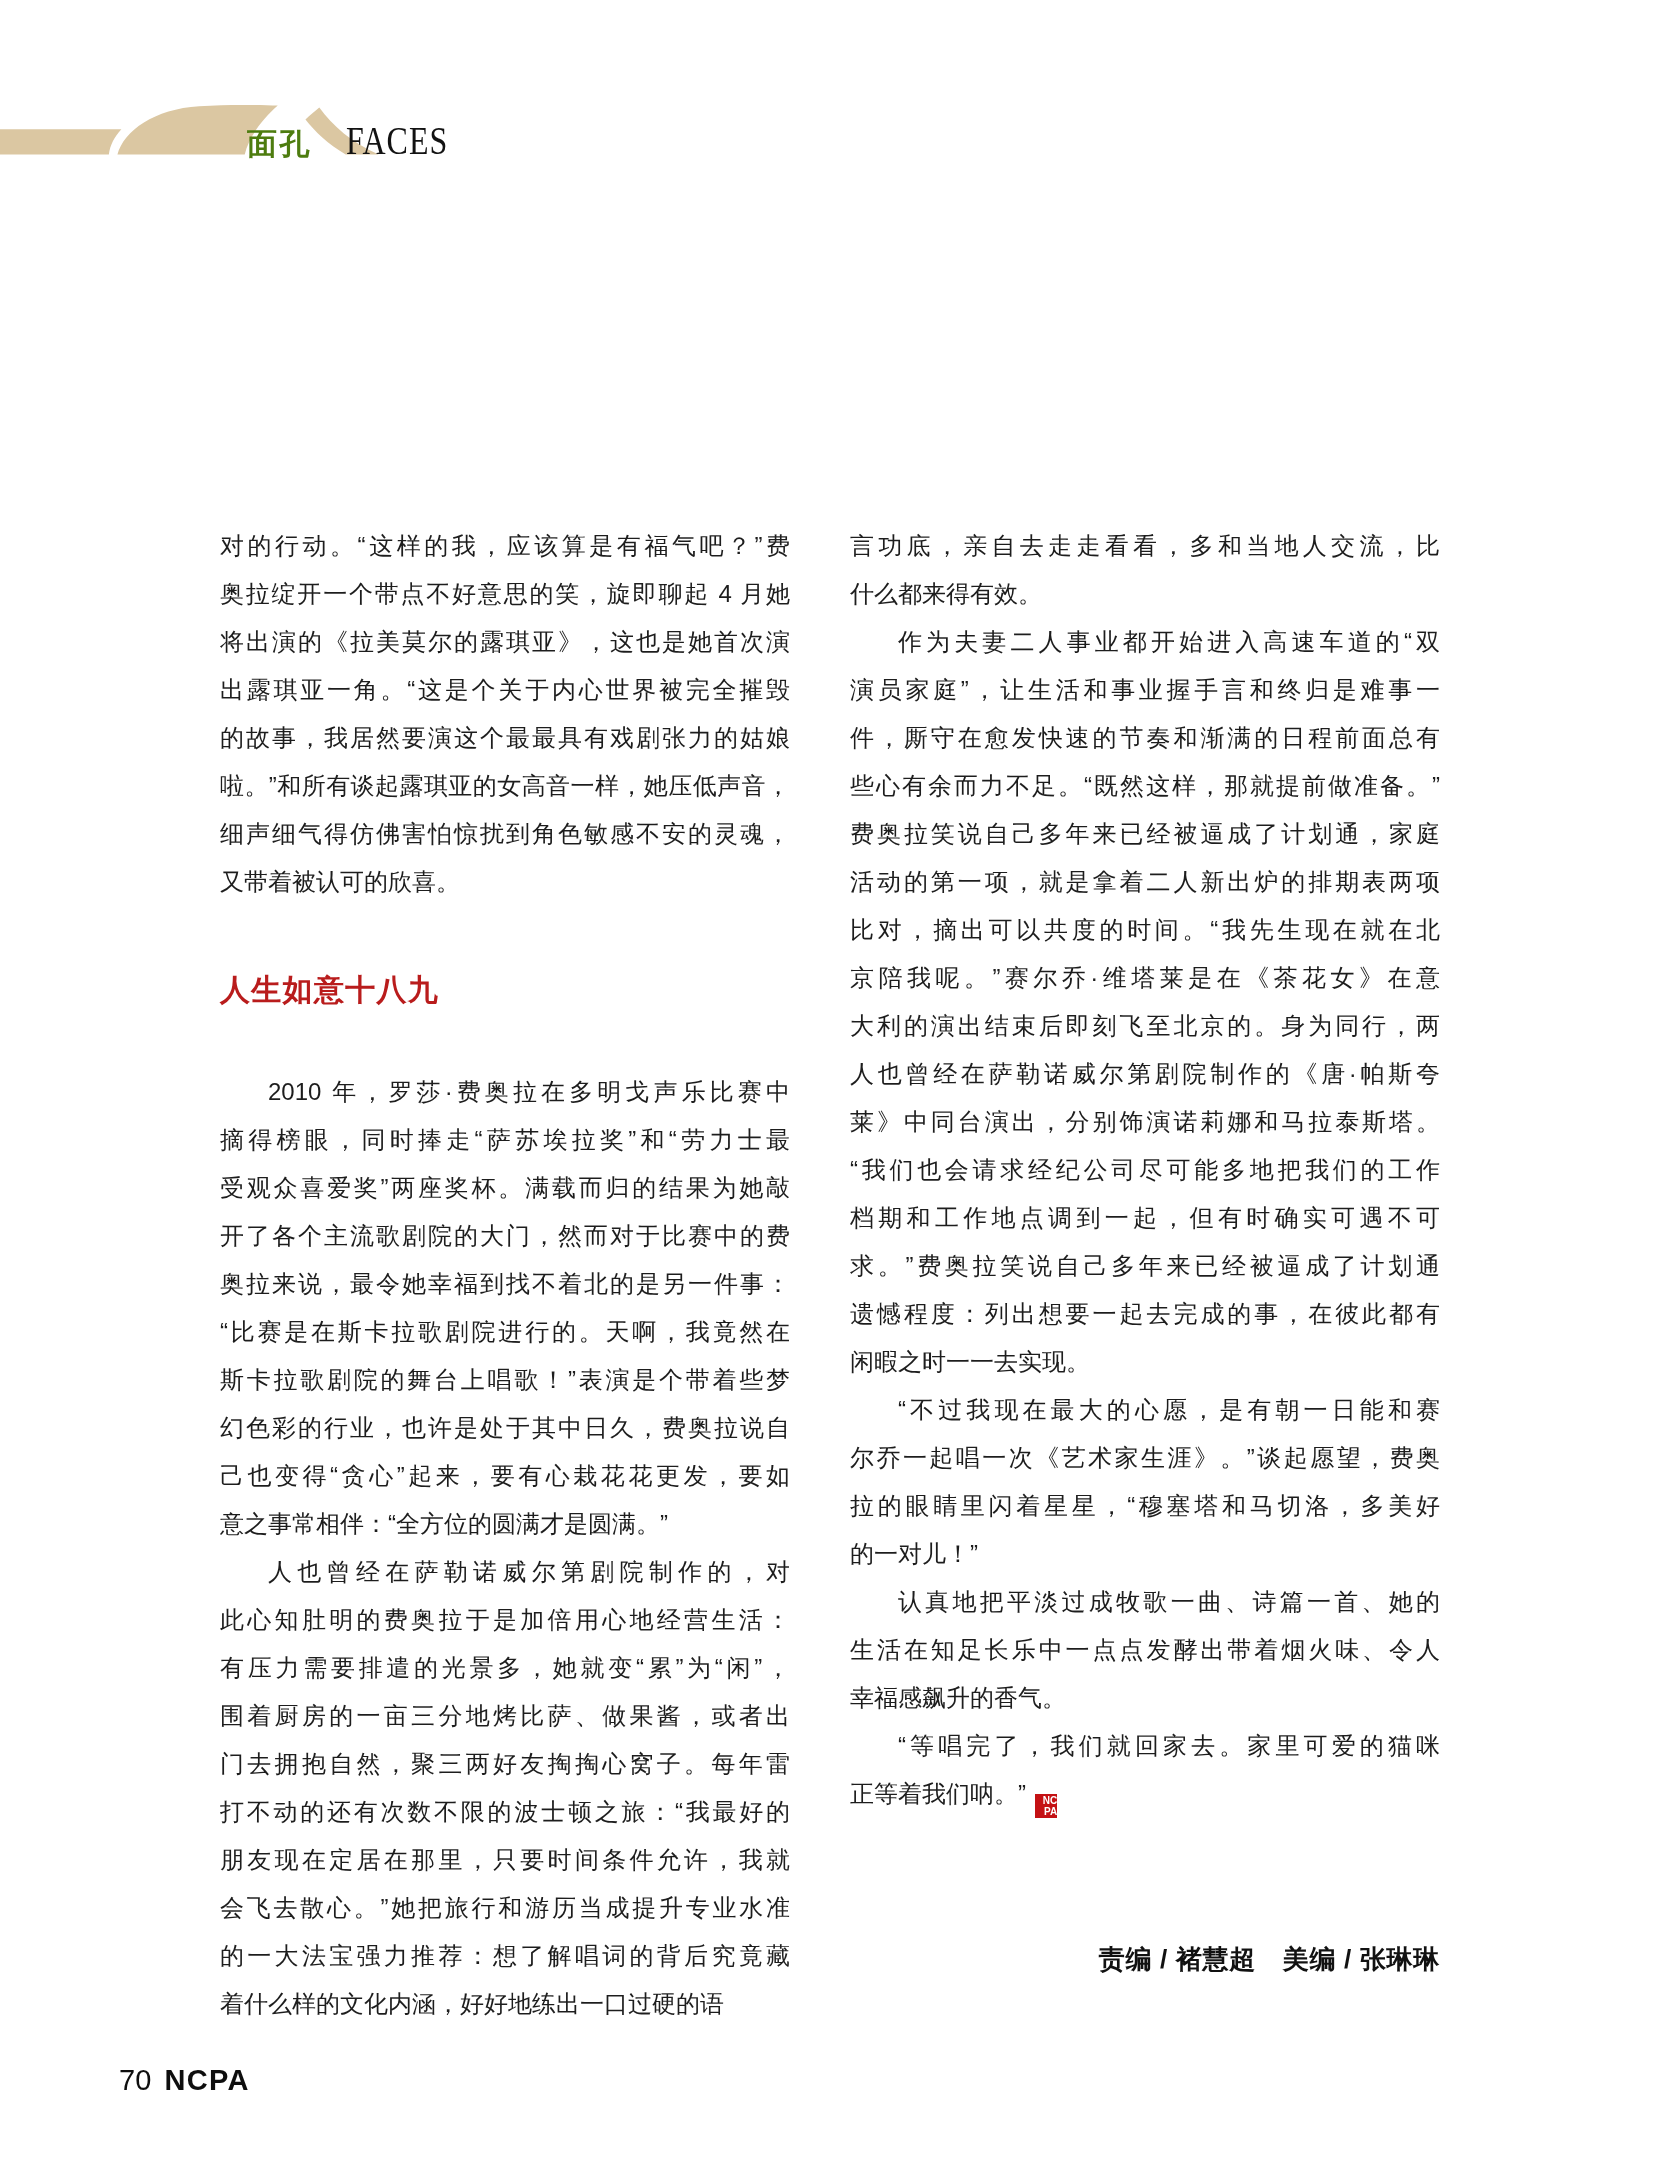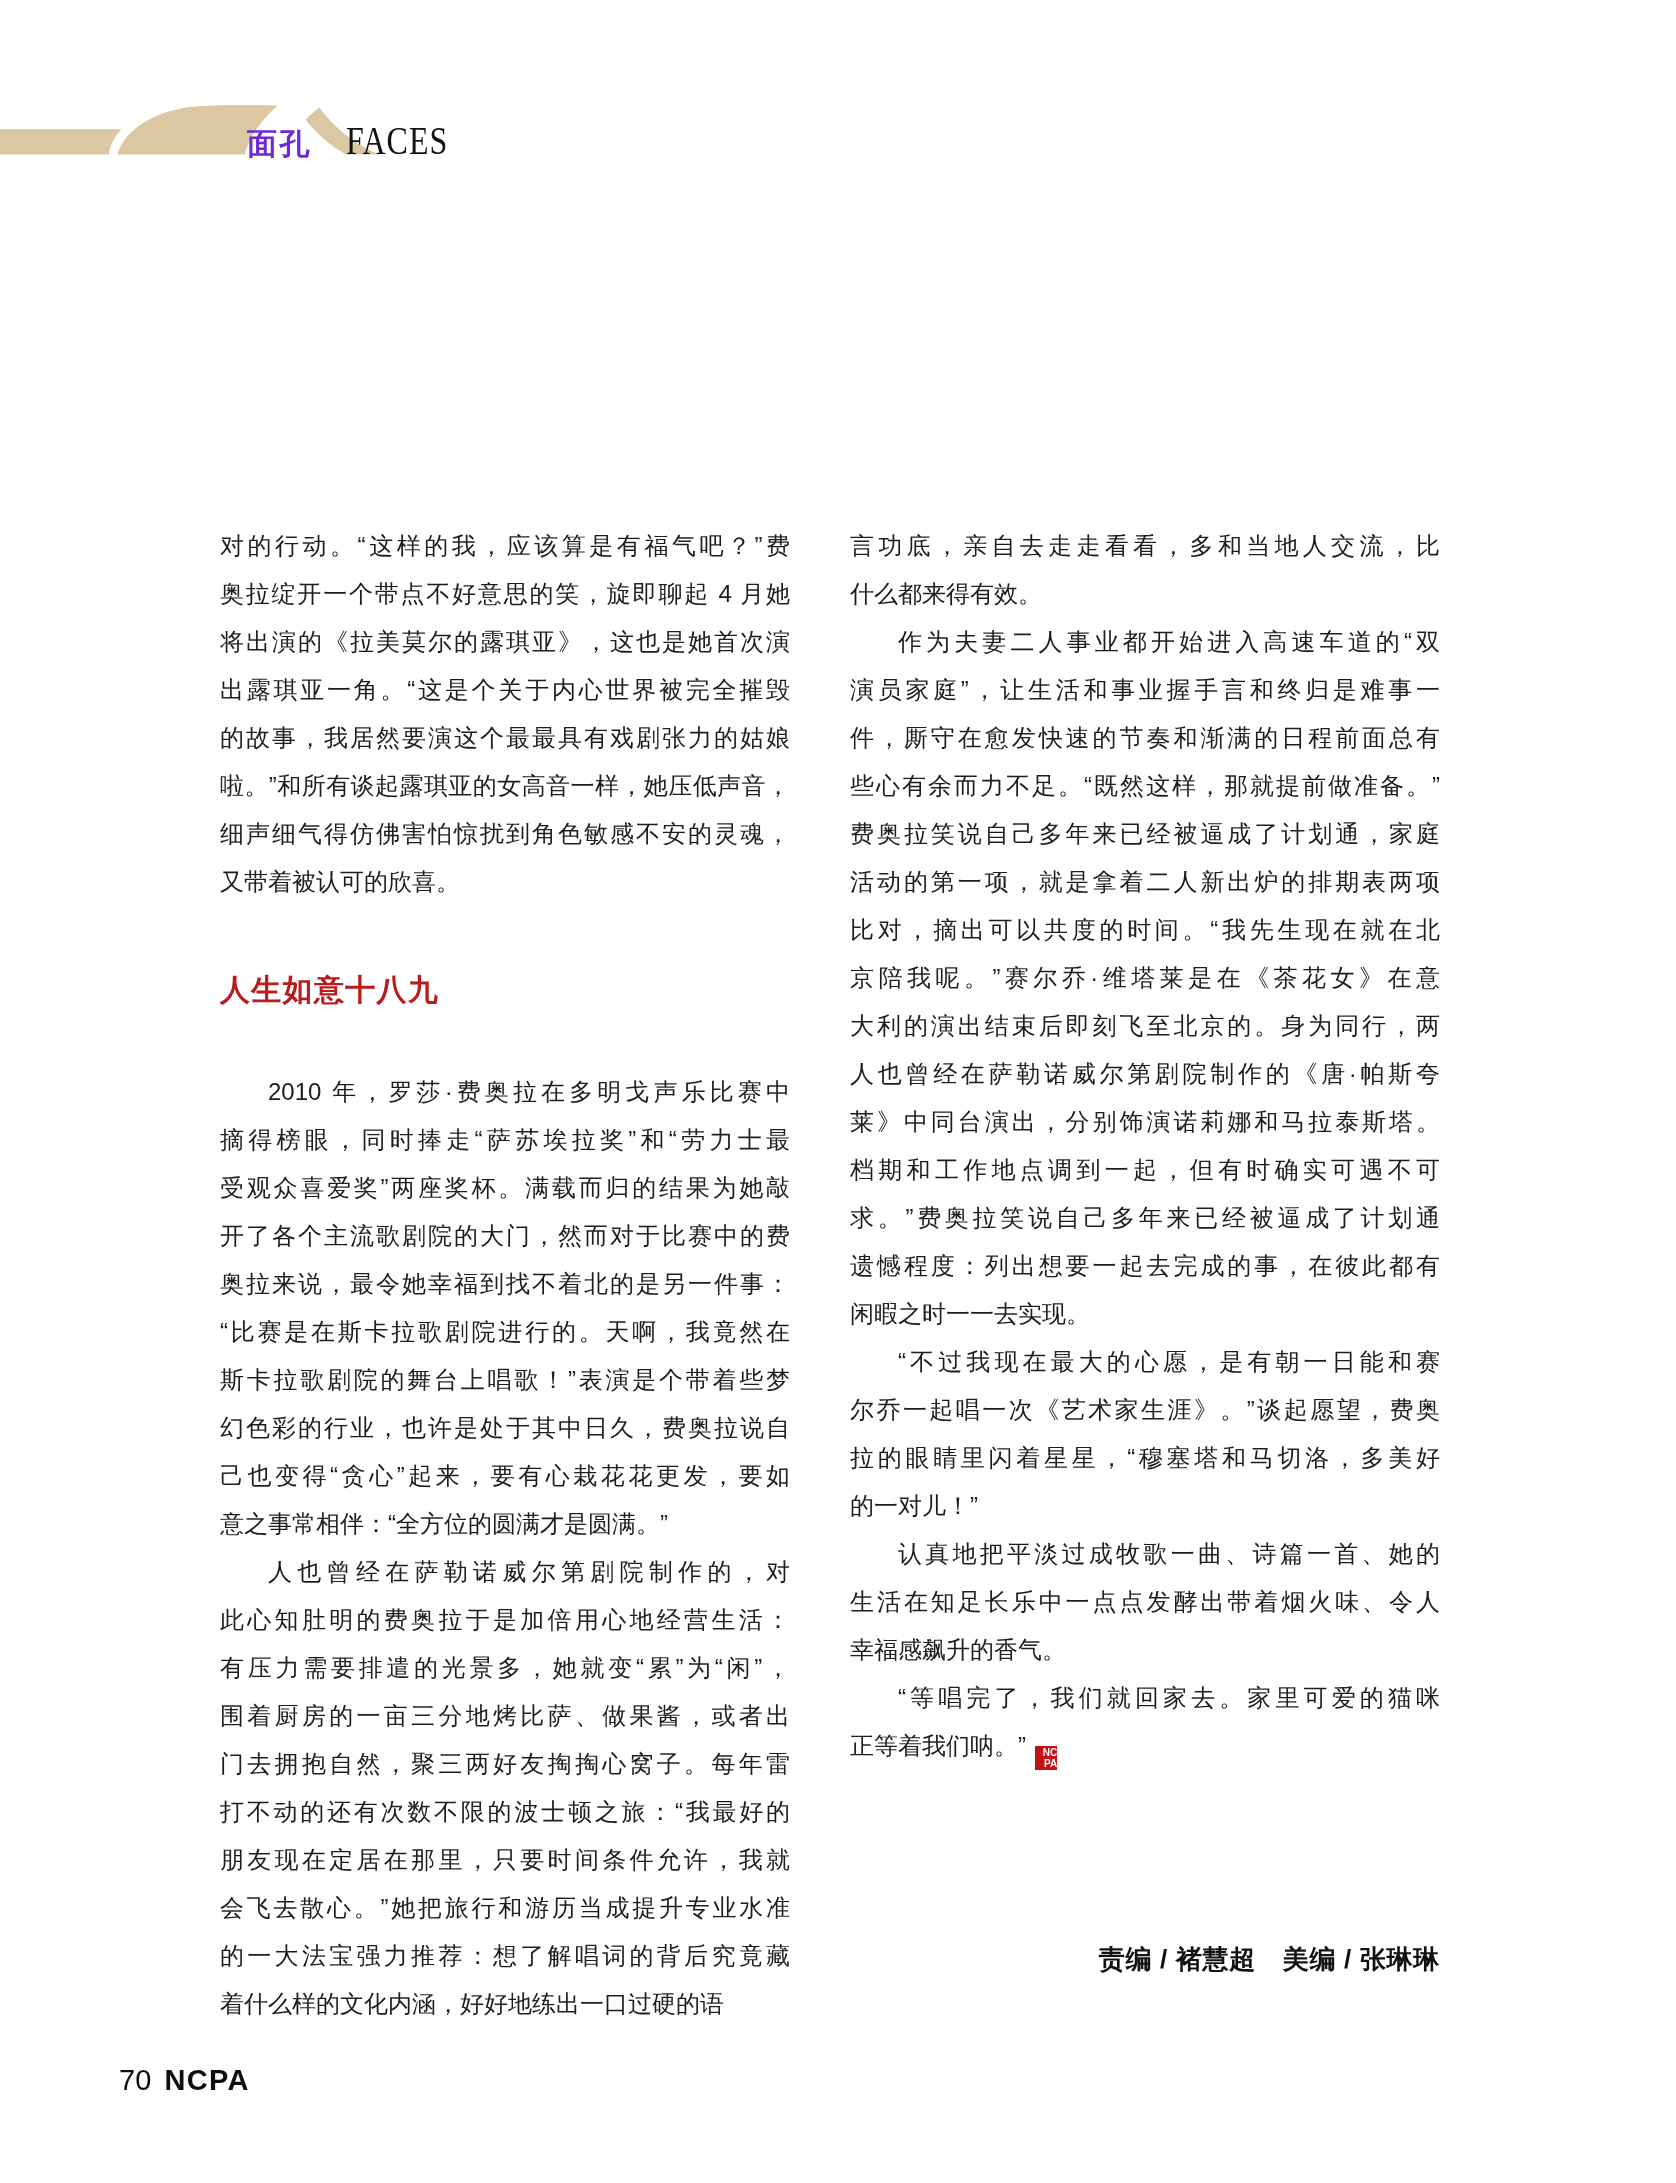--- a/index.html
+++ b/index.html
@@ -9,21 +9,21 @@
     background:#ffffff;
     font-family:"Liberation Sans",sans-serif;
     color:#1d1d1d;
     overflow:hidden;
   }
   
   .header-svg{position:absolute;left:0;top:99px;width:475px;height:66px;}
   .sec-cn{
     position:absolute;left:247px;top:129px;
     font-size:30px;line-height:30px;font-weight:bold;
-    letter-spacing:2.6px;color:#6d28d9;white-space:nowrap;
+    letter-spacing:2.6px;color:#4d7c0f;white-space:nowrap;
   }
   .sec-en{
     position:absolute;left:346px;top:121px;
     font-family:"Liberation Serif",serif;
     font-size:40px;line-height:40px;letter-spacing:1.3px;color:#121212;
     transform:scaleX(.80);transform-origin:0 50%;white-space:nowrap;
   }
   
   .column{position:absolute;top:522px;font-size:24px;line-height:48px;color:#1d1d1d;}
   #left-col{left:220px;width:570px;}
@@ -123,20 +123,21 @@
         <div class="line">演员家庭”，让生活和事业握手言和终归是难事一</div>
         <div class="line">件，厮守在愈发快速的节奏和渐满的日程前面总有</div>
         <div class="line">些心有余而力不足。“既然这样，那就提前做准备。”</div>
         <div class="line">费奥拉笑说自己多年来已经被逼成了计划通，家庭</div>
         <div class="line">活动的第一项，就是拿着二人新出炉的排期表两项</div>
         <div class="line">比对，摘出可以共度的时间。“我先生现在就在北</div>
         <div class="line">京陪我呢。”赛尔乔·维塔莱是在《茶花女》在意</div>
         <div class="line">大利的演出结束后即刻飞至北京的。身为同行，两</div>
         <div class="line">人也曾经在萨勒诺威尔第剧院制作的《唐·帕斯夸</div>
         <div class="line">莱》中同台演出，分别饰演诺莉娜和马拉泰斯塔。</div>
+        <div class="line">“我们也会请求经纪公司尽可能多地把我们的工作</div>
         <div class="line">档期和工作地点调到一起，但有时确实可遇不可</div>
         <div class="line">求。”费奥拉笑说自己多年来已经被逼成了计划通</div>
         <div class="line">遗憾程度：列出想要一起去完成的事，在彼此都有</div>
         <div class="line last">闲暇之时一一去实现。</div>
       </div>
       <div>
         <div class="line indent">“不过我现在最大的心愿，是有朝一日能和赛</div>
         <div class="line">尔乔一起唱一次《艺术家生涯》。”谈起愿望，费奥</div>
         <div class="line">拉的眼睛里闪着星星，“穆塞塔和马切洛，多美好</div>
         <div class="line last">的一对儿！”</div>

